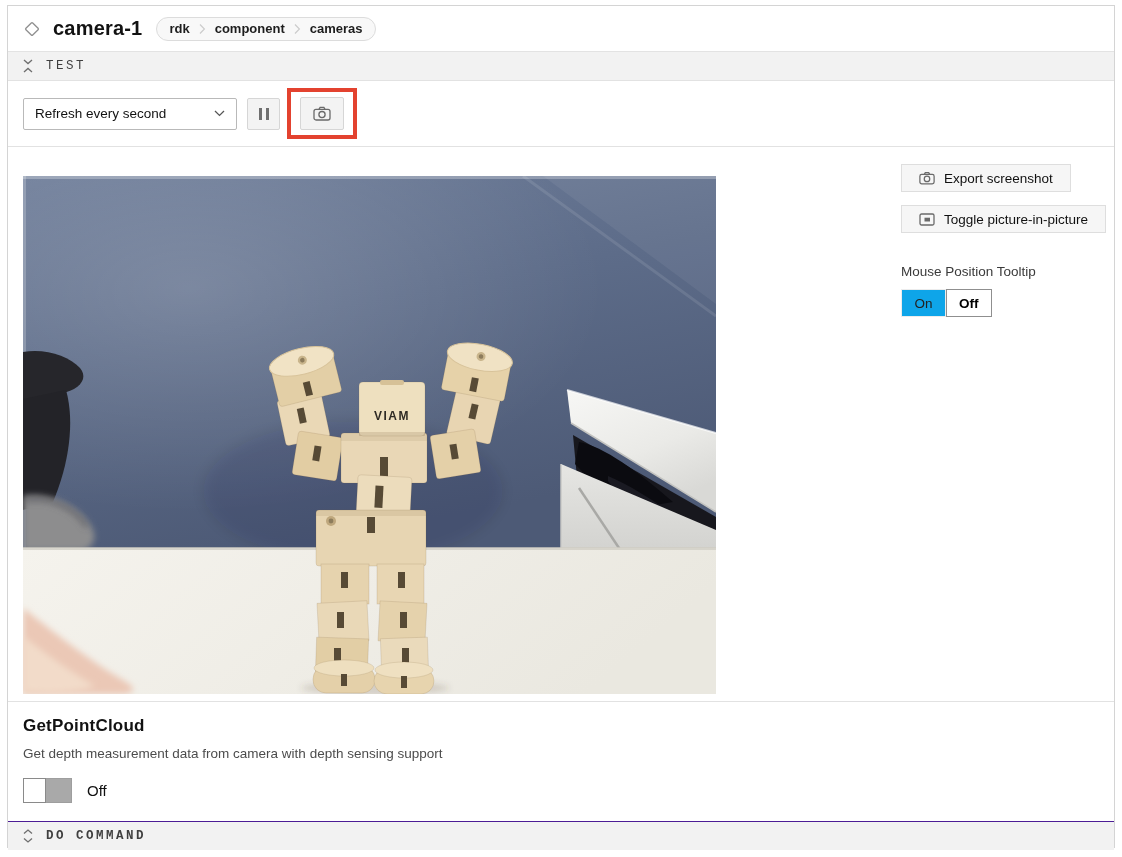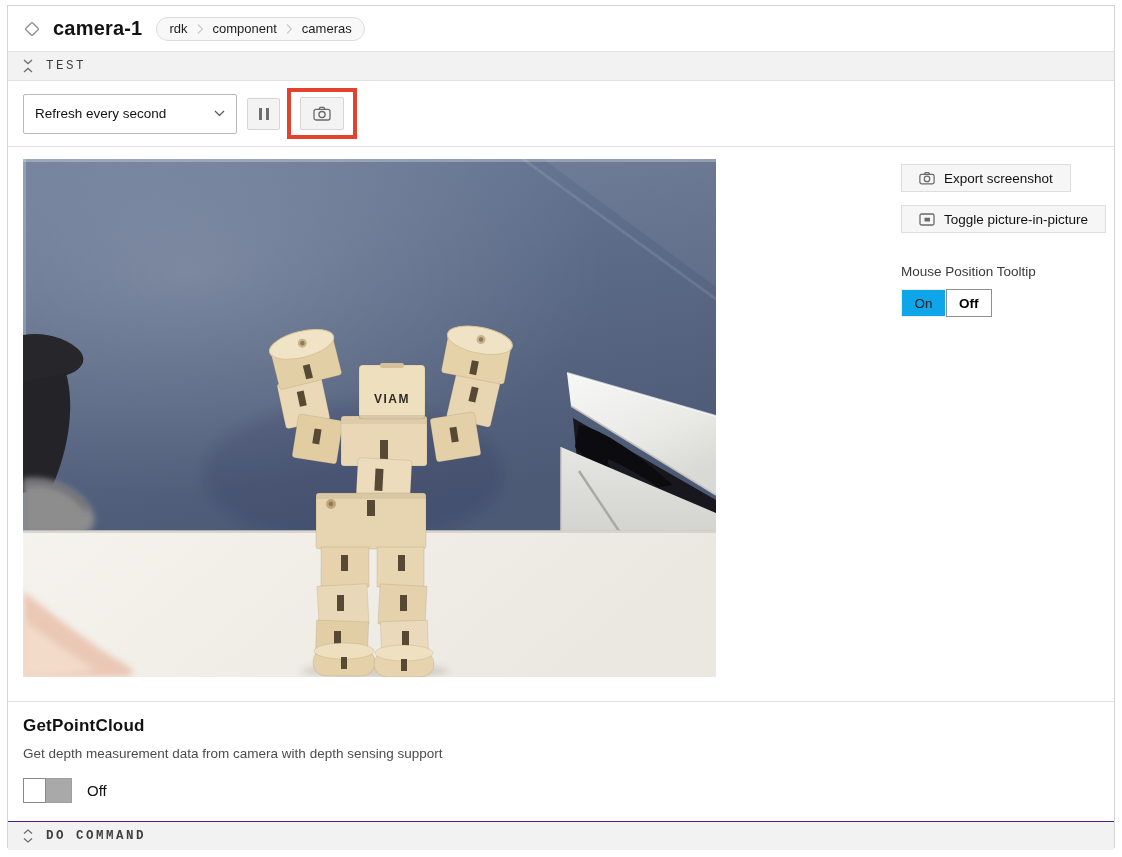--- a/index.html
+++ b/index.html
@@ -24,21 +24,21 @@
     display: flex; align-items: center;
     padding-left: 15px; gap: 12px;
     border-bottom: 1px solid #e3e3e3;
     background: #fff;
   }
   .hdr-title { font-size: 20px; font-weight: bold; letter-spacing: .2px; }
   .crumbs {
     display: flex; align-items: center;
     height: 24px; padding: 0 12px;
     border: 1px solid #dcdcdc; border-radius: 12px;
-    background: #f8f8f8; gap: 9px; margin-left: 2px;
+    background: #f8f8f8; gap: 9px; margin-left: 2px; font-weight: bold;
   }
   .crumb { font-size: 13px; color: #1d1d1d; }
 
   
   .secbar {
     height: 29px; flex: 0 0 29px;
     background: #f2f2f2;
     border-bottom: 1px solid #e2e2e2;
     display: flex; align-items: center;
     padding-left: 15px; gap: 13px;
@@ -52,21 +52,21 @@
 
   
   .toolbar {
     height: 66px; flex: 0 0 66px;
     display: flex; align-items: center;
     padding-left: 15px;
     border-bottom: 1px solid #e2e2e2;
     background: #fff;
   }
   .select {
-    width: 214px; height: 40px;
+    width: 214px; height: 32px;
     border: 1px solid #b9b9b9; border-radius: 2px;
     background: #fff;
     display: flex; align-items: center; justify-content: space-between;
     padding: 0 11px; cursor: pointer;
   }
   .select-value { font-size: 13.5px; color: #111; }
   .sqbtn {
     height: 32px; min-width: 33px;
     border: 1px solid #d6d6d6; border-radius: 2px;
     background: #f3f3f3;
@@ -77,21 +77,21 @@
   .red-box {
     margin-left: 7px;
     border: 4px solid #e3422f;
     padding: 5px 9px;
     background: transparent;
   }
   .cam-btn { width: 44px; height: 33px; }
 
   
   .content { position: relative; height: 554px; flex: 0 0 554px; background: #fff; }
-  .feed-wrap { position: absolute; left: 15px; top: 12px; width: 693px; height: 518px; }
+  .feed-wrap { position: absolute; left: 15px; top: 29px; width: 693px; height: 518px; }
   .feed-wrap svg { display: block; }
 
   .rightcol { position: absolute; left: 893px; top: 17px; width: 205px; }
   .ghostbtn {
     display: inline-flex; align-items: center; gap: 9px;
     height: 28px; padding: 0 17px;
     background: #f6f6f6; border: 1px solid #dedede;
     font-size: 13.5px; color: #111; cursor: pointer;
     white-space: nowrap;
   }

